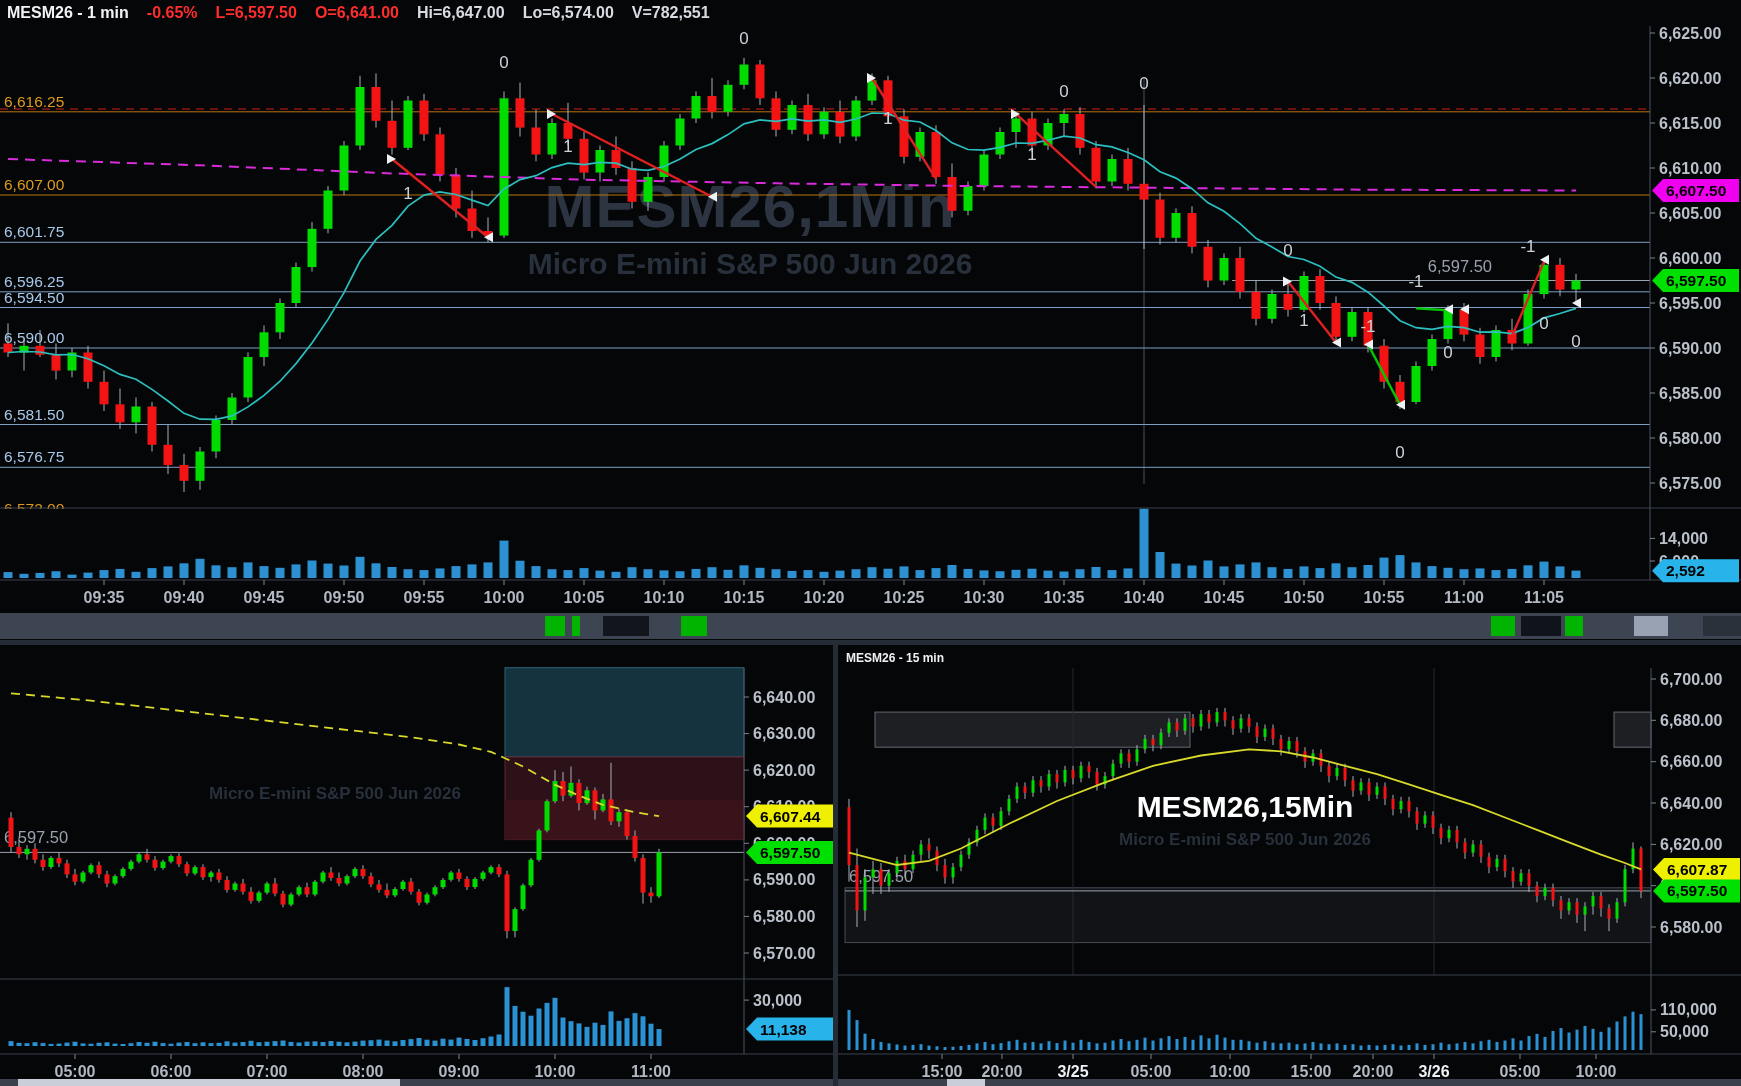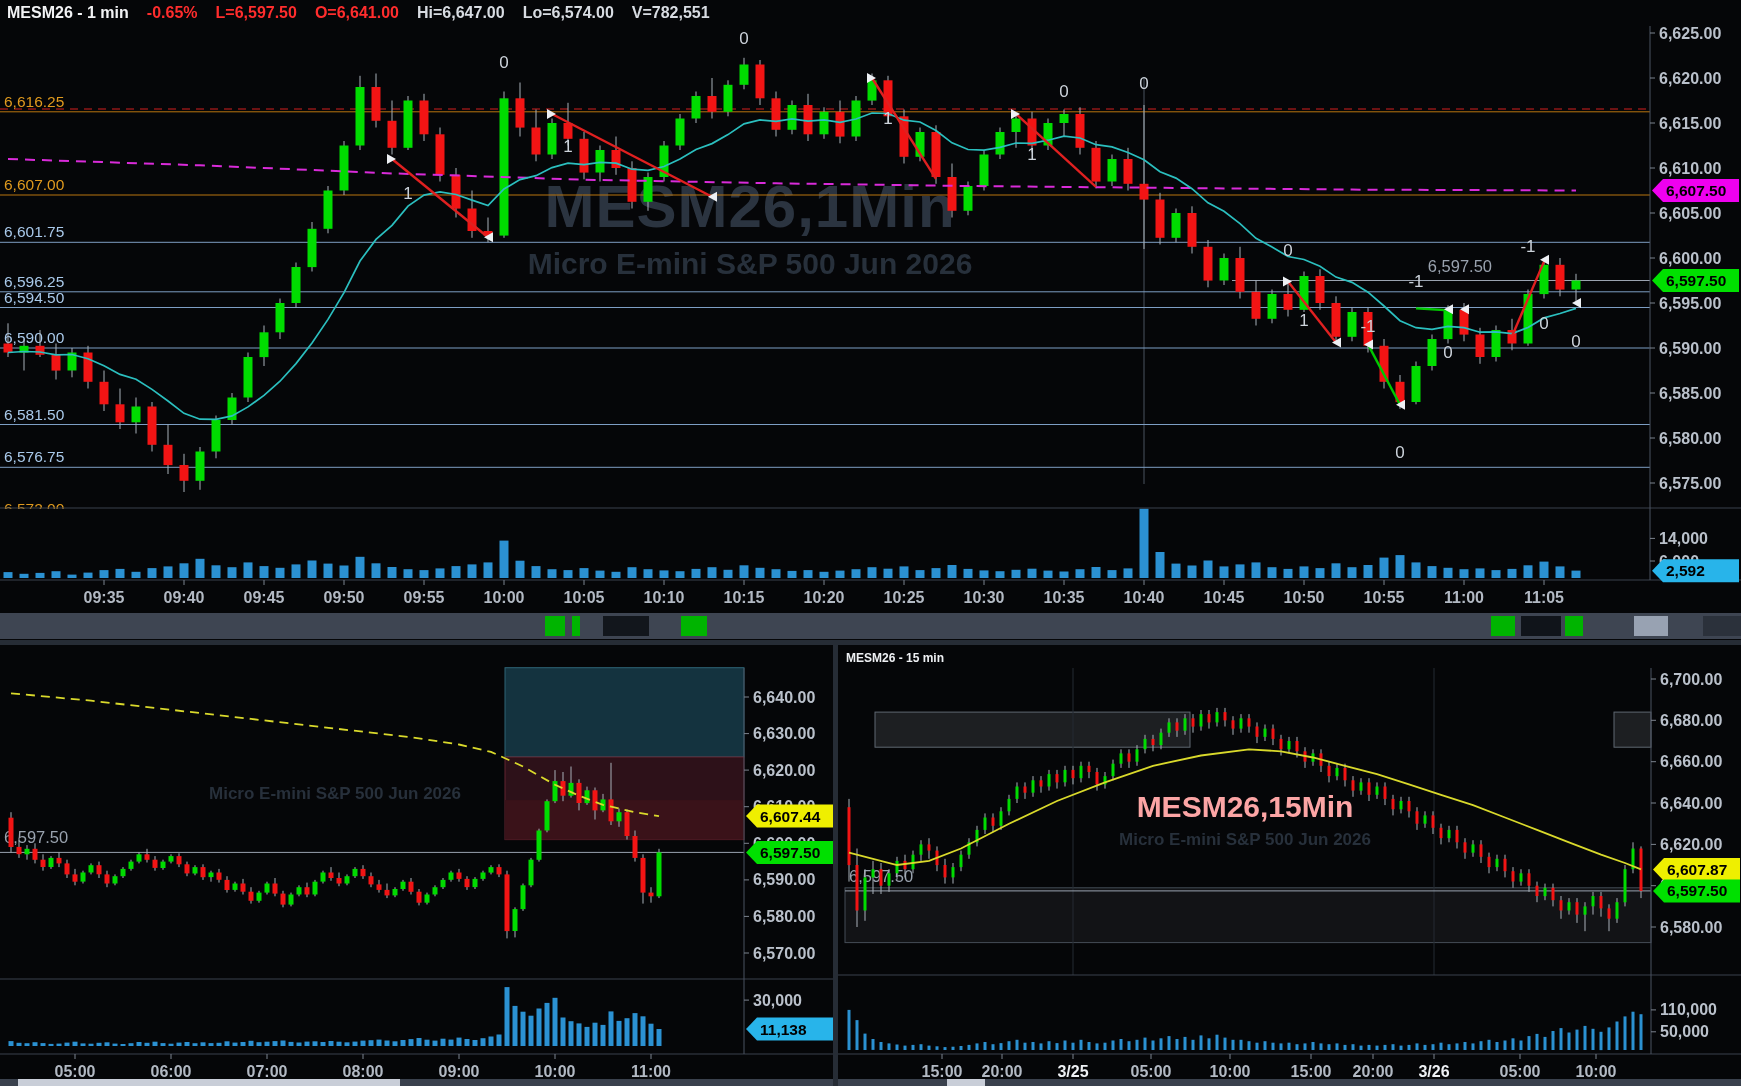--- a/index.html
+++ b/index.html
@@ -15,21 +15,21 @@
   .hdr-5{left:8px;top:619px;font-size:16px;color:#eef0f3;}
   .hdr-15{left:846px;top:651px;font-size:12px;color:#eef0f3;}
   .wm{position:absolute;z-index:1;text-align:center;pointer-events:none;font-weight:bold;}
   #wm1{left:360px;top:172px;width:780px;}
   #wm1 .wm-big{font-size:60px;color:#2b3440;letter-spacing:1px;}
   #wm1 .wm-sub{font-size:30px;color:#27303b;margin-top:6px;}
   #wm2{left:55px;top:778px;width:560px;}
   #wm2 .wm-big{font-size:30px;color:#2b3440;}
   #wm2 .wm-sub{font-size:17px;color:#27303b;margin-top:6px;}
   #wm3{left:955px;top:790px;width:580px;}
-  #wm3 .wm-big{font-size:30px;color:#fca5a5;}
+  #wm3 .wm-big{font-size:30px;color:#ffffff;}
   #wm3 .wm-sub{font-size:17px;color:#27303b;margin-top:6px;}
   .gap-h{position:absolute;left:0;top:640px;width:1741px;height:5px;background:#262c35;z-index:4;}
   .gap-v{position:absolute;left:833px;top:645px;width:5px;height:441px;background:#262c35;z-index:4;}
   .sb{position:absolute;z-index:6;}
   .sb-top{left:0;top:613px;width:1741px;height:26px;background:#3e4552;}
   .sb-top .thumb{position:absolute;left:1634px;top:3px;width:34px;height:20px;background:#98a2b2;}
   .sb-top .btn{position:absolute;left:1703px;top:3px;width:38px;height:20px;background:#2b313b;}
   .deco{position:absolute;top:3px;height:20px;}
   .sb-5{left:0;top:1079px;width:833px;height:7px;background:#3a414d;}
   .sb-5 .thumb{position:absolute;left:18px;top:0;width:382px;height:7px;background:#c9ced8;}

